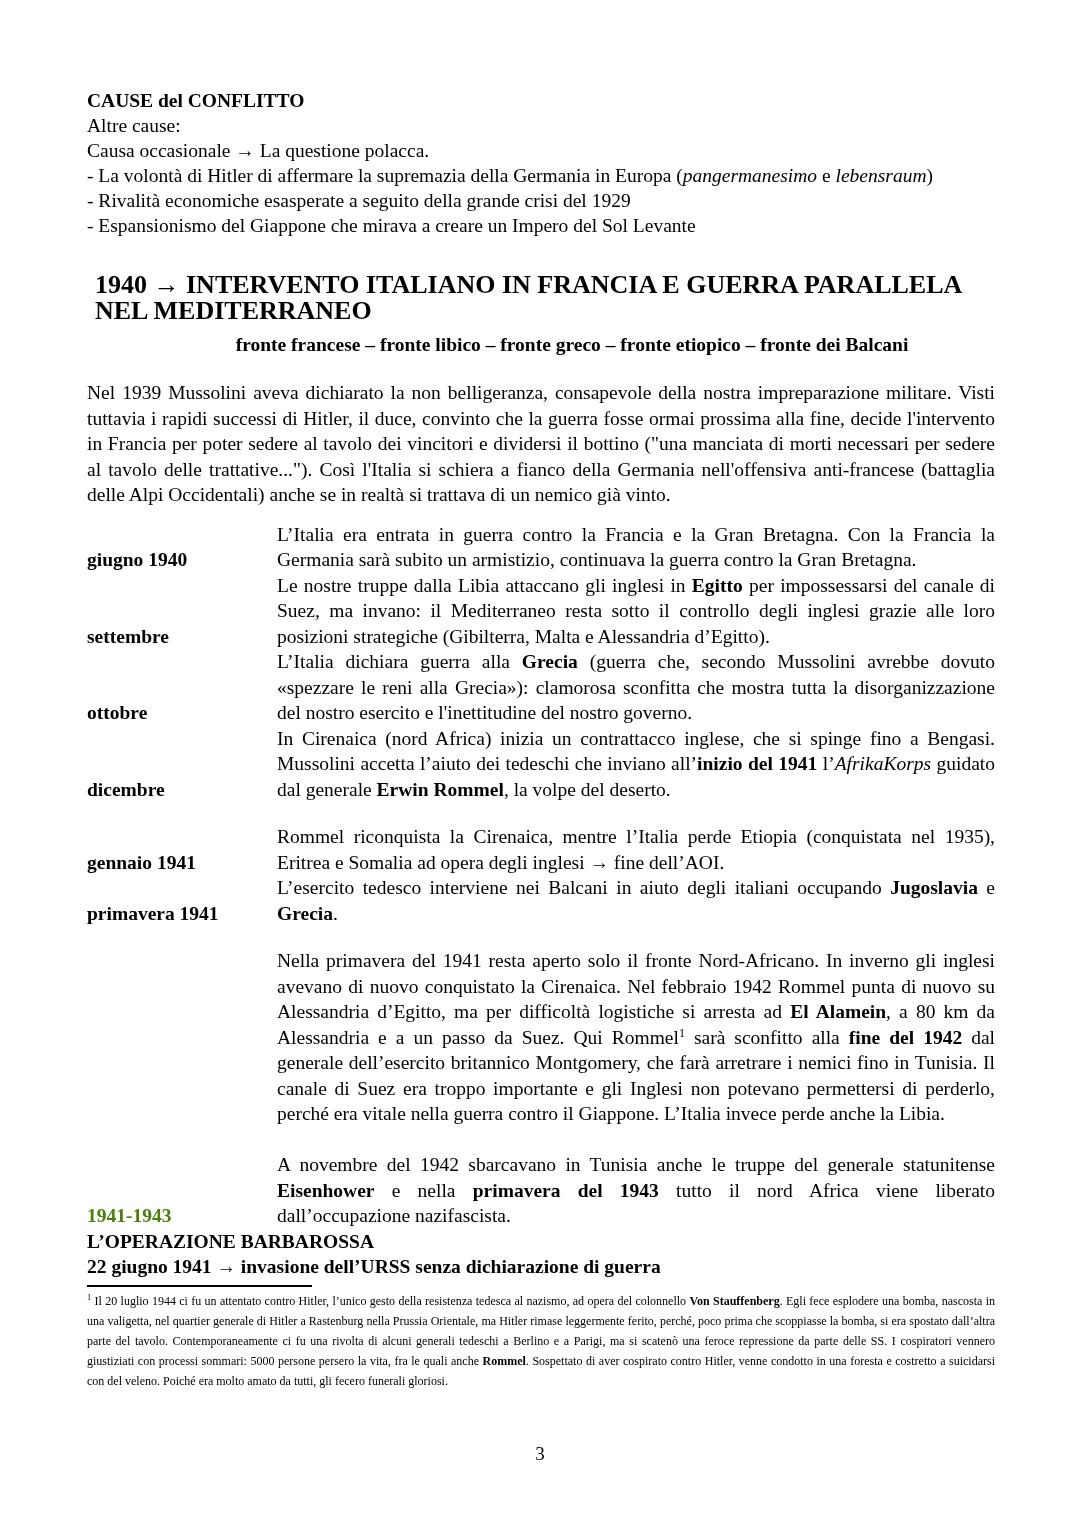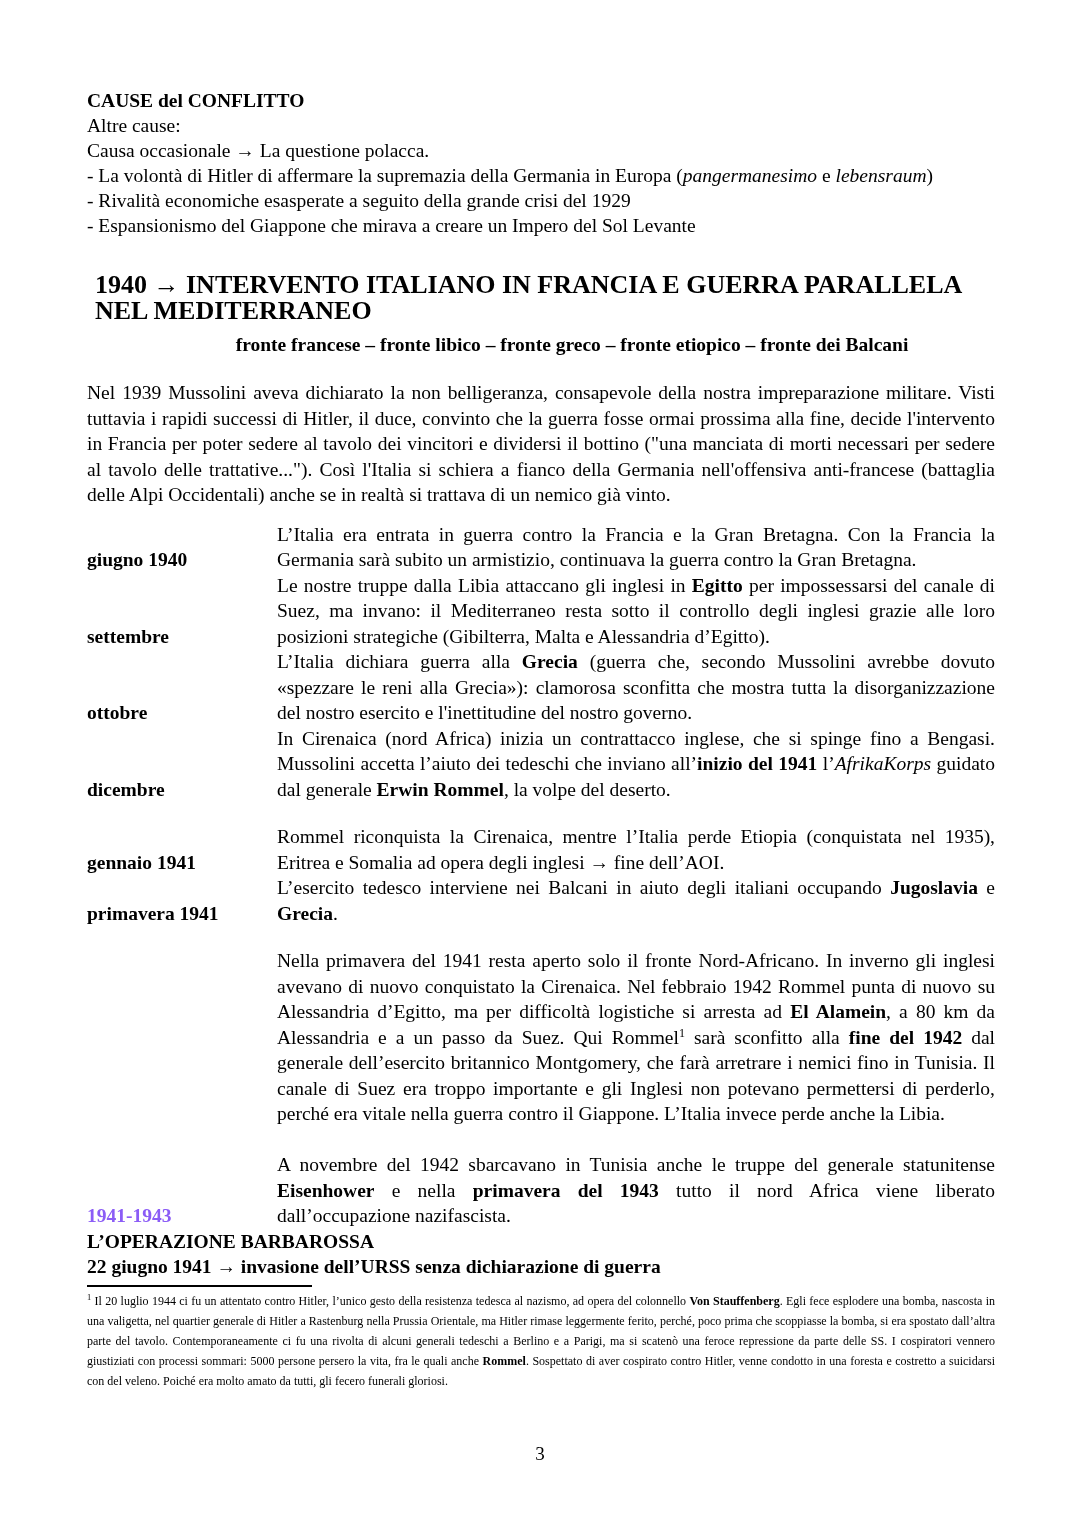--- a/index.html
+++ b/index.html
@@ -75,21 +75,21 @@
   }
   .tl-label {
     flex: 0 0 190px;
     width: 190px;
     font-weight: bold;
     font-size: 19.5px;
     line-height: 25.5px;
     padding-right: 6px;
     box-sizing: border-box;
   }
-  .tl-label.red { color: #8b5cf6; }
+  .tl-label.red { color: #4d7c0f; }
   .tl-body {
     flex: 1 1 auto;
     font-size: 19.5px;
     line-height: 25.5px;
     text-align: justify;
   }
   .tl-body p { margin: 0; }
   .tl-body p + p { margin-top: 25.5px; }
 
   b, strong { font-weight: bold; }

